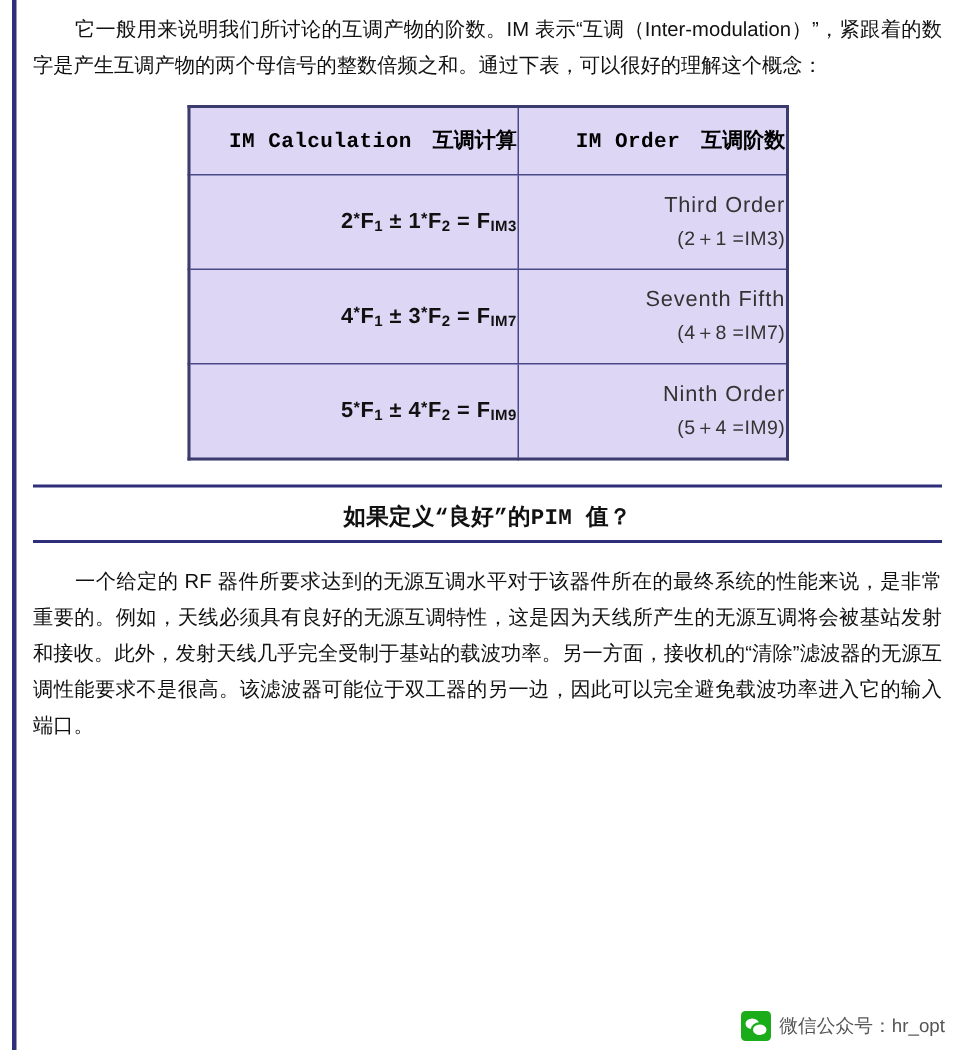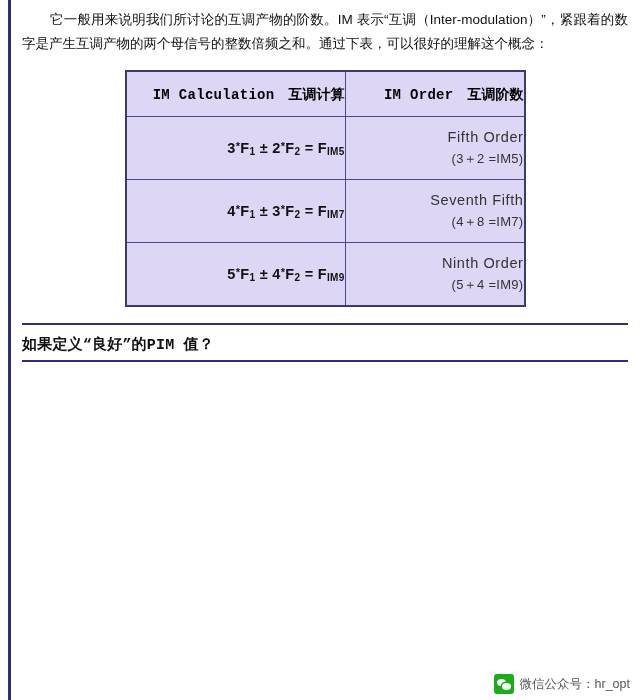--- a/index.html
+++ b/index.html
@@ -114,20 +114,21 @@
     border-top: 2px solid #2e2e7a;
     margin: 16px 0 10px 0;
   }
   .section-title {
     font-family: "Liberation Mono", monospace;
     font-weight: bold;
     font-size: 15px;
     color: #111;
     margin: 0 0 4px 0;
     letter-spacing: 0.2px;
+    text-align: center;
   }
   .section-rule {
     border: 0;
     border-top: 2px solid #2e2e7a;
     margin: 6px 0 14px 0;
   }
   .highlight-box {
     display: inline-block;
     border: 1px solid #d93025;
     padding: 0 2px;
@@ -191,25 +192,25 @@
               <span class="hdr-en">IM Calculation</span><span class="hdr-cn">互调计算</span>
             </th>
             <th class="col-b">
               <span class="hdr-en">IM Order</span><span class="hdr-cn">互调阶数</span>
             </th>
           </tr>
         </thead>
         <tbody>
           <tr>
             <td class="col-a">
-              <span class="formula"><span>3</span><span class="star">*</span><span>F</span><sub>1</sub> <span>±</span> <span>2</span><span class="star">*</span><span>F</span><sub>2</sub> = <span>F</span><sub>IM5</sub></span>
+              <span class="formula"><span>2</span><span class="star">*</span><span>F</span><sub>1</sub> <span>±</span> <span>1</span><span class="star">*</span><span>F</span><sub>2</sub> = <span>F</span><sub>IM3</sub></span>
             </td>
             <td class="col-b">
-              <div class="order-name">Fifth Order</div>
-              <div class="order-eq">(3＋2 =IM5)</div>
+              <div class="order-name">Third Order</div>
+              <div class="order-eq">(2＋1 =IM3)</div>
             </td>
           </tr>
           <tr>
             <td class="col-a">
               <span class="formula"><span>4</span><span class="star">*</span><span>F</span><sub>1</sub> <span>±</span> <span>3</span><span class="star">*</span><span>F</span><sub>2</sub> = <span>F</span><sub>IM7</sub></span>
             </td>
             <td class="col-b">
               <div class="order-name">Seventh Fifth</div>
               <div class="order-eq">(4＋8 =IM7)</div>
             </td>
@@ -226,20 +227,21 @@
         </tbody>
       </table>
     </div>
 
     <hr class="divider">
 
     <h2 class="section-title">如果定义“良好”的PIM 值？</h2>
 
     <hr class="section-rule">
 
+    <p class="para indent">一个给定的 RF 器件所要求达到的无源互调水平对于该器件所在的最终系统的性能来说，是非常重要的。例如，天线必须具有良好的无源互调特性，这是因为天线所产生的无源互调将会被基站发射和接收。此外，发射天线几乎完全受制于基站的载波功率。另一方面，接收机的“清除”滤波器的无源互调性能要求不是很高。该滤波器可能位于双工器的另一边，因此可以完全避免载波功率进入它的输入端口。</p>
 
 
   </div>
 
   <div class="wm">
     <span class="wm-logo"></span>
     <span class="wm-text">微信公众号：hr_opt</span>
   </div>
 
 </div>

